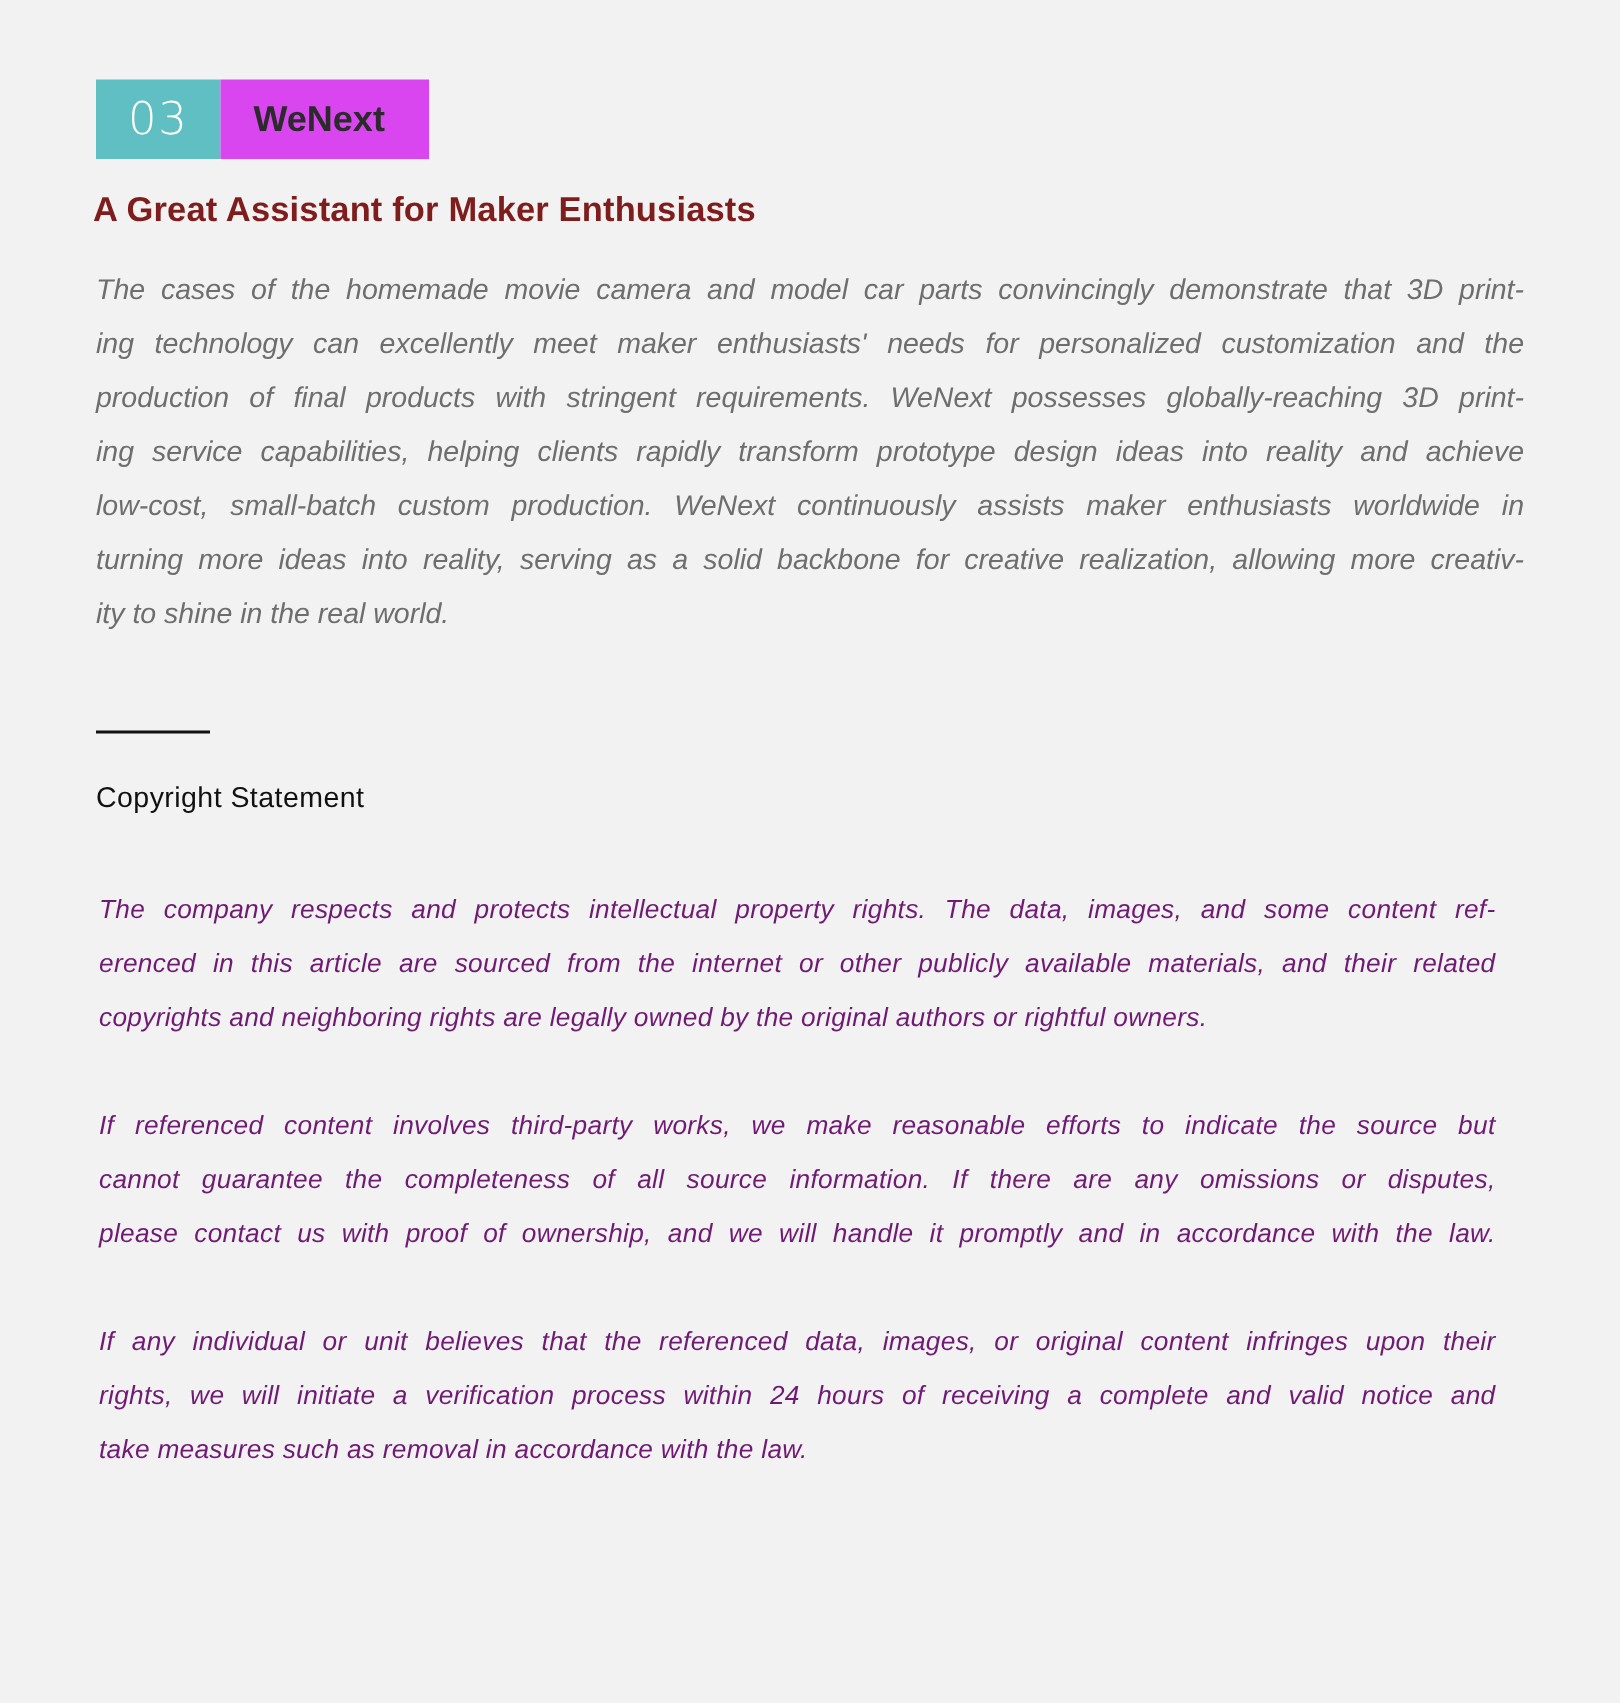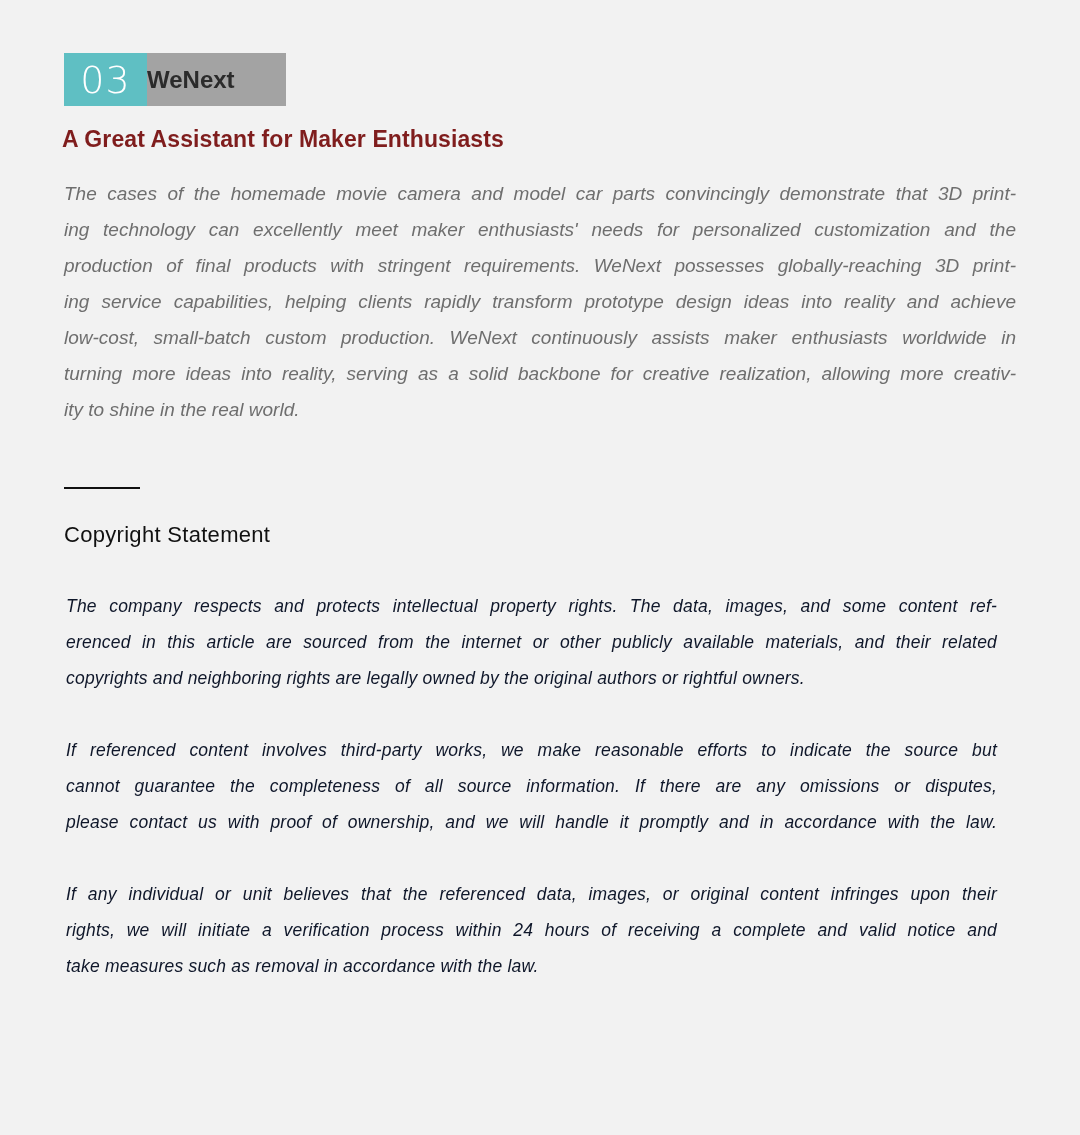--- a/index.html
+++ b/index.html
@@ -18,34 +18,35 @@
       height: 53px;
       display: flex;
       align-items: stretch;
     }
     .badge-number {
       width: 83px;
       background: #5fbfc3;
       color: #ffffff;
       font-family: "DejaVu Sans", sans-serif;
       font-weight: 300;
-      font-size: 38px;
+      font-size: 30px;
       display: flex;
       align-items: center;
       justify-content: center;
       letter-spacing: 1px;
     }
     .badge-title {
       width: 139px;
-      background: #a3a3a3;
+      background: #d946ef;
       color: #2b2b2b;
       font-weight: bold;
       font-size: 24px;
       display: flex;
       align-items: center;
+      padding-left: 22px;
       box-sizing: border-box;
     }
     .subtitle {
       position: absolute;
       left: 62px;
       top: 126px;
       margin: 0;
       font-size: 23px;
       font-weight: bold;
       color: #7f1d1d;
@@ -77,31 +78,31 @@
       top: 487px;
       width: 76px;
       height: 2px;
       background: #111111;
     }
     .copyright-title {
       position: absolute;
       left: 64px;
       top: 522px;
       margin: 0;
-      font-size: 22px;
+      font-size: 19px;
       font-weight: normal;
       color: #111111;
       letter-spacing: 0.3px;
     }
     .copyright-para {
       position: absolute;
       left: 66px;
       width: 931px;
       margin: 0;
-      color: #0f172a;
+      color: #701a75;
       font-size: 17.5px;
       letter-spacing: 0.2px;
     }
     .copyright-para .line { height: 36px; line-height: 36px; }
     .p1 { top: 588px; }
     .p2 { top: 732px; }
     .p3 { top: 876px; }
   </style>
 </head>
 <body>

